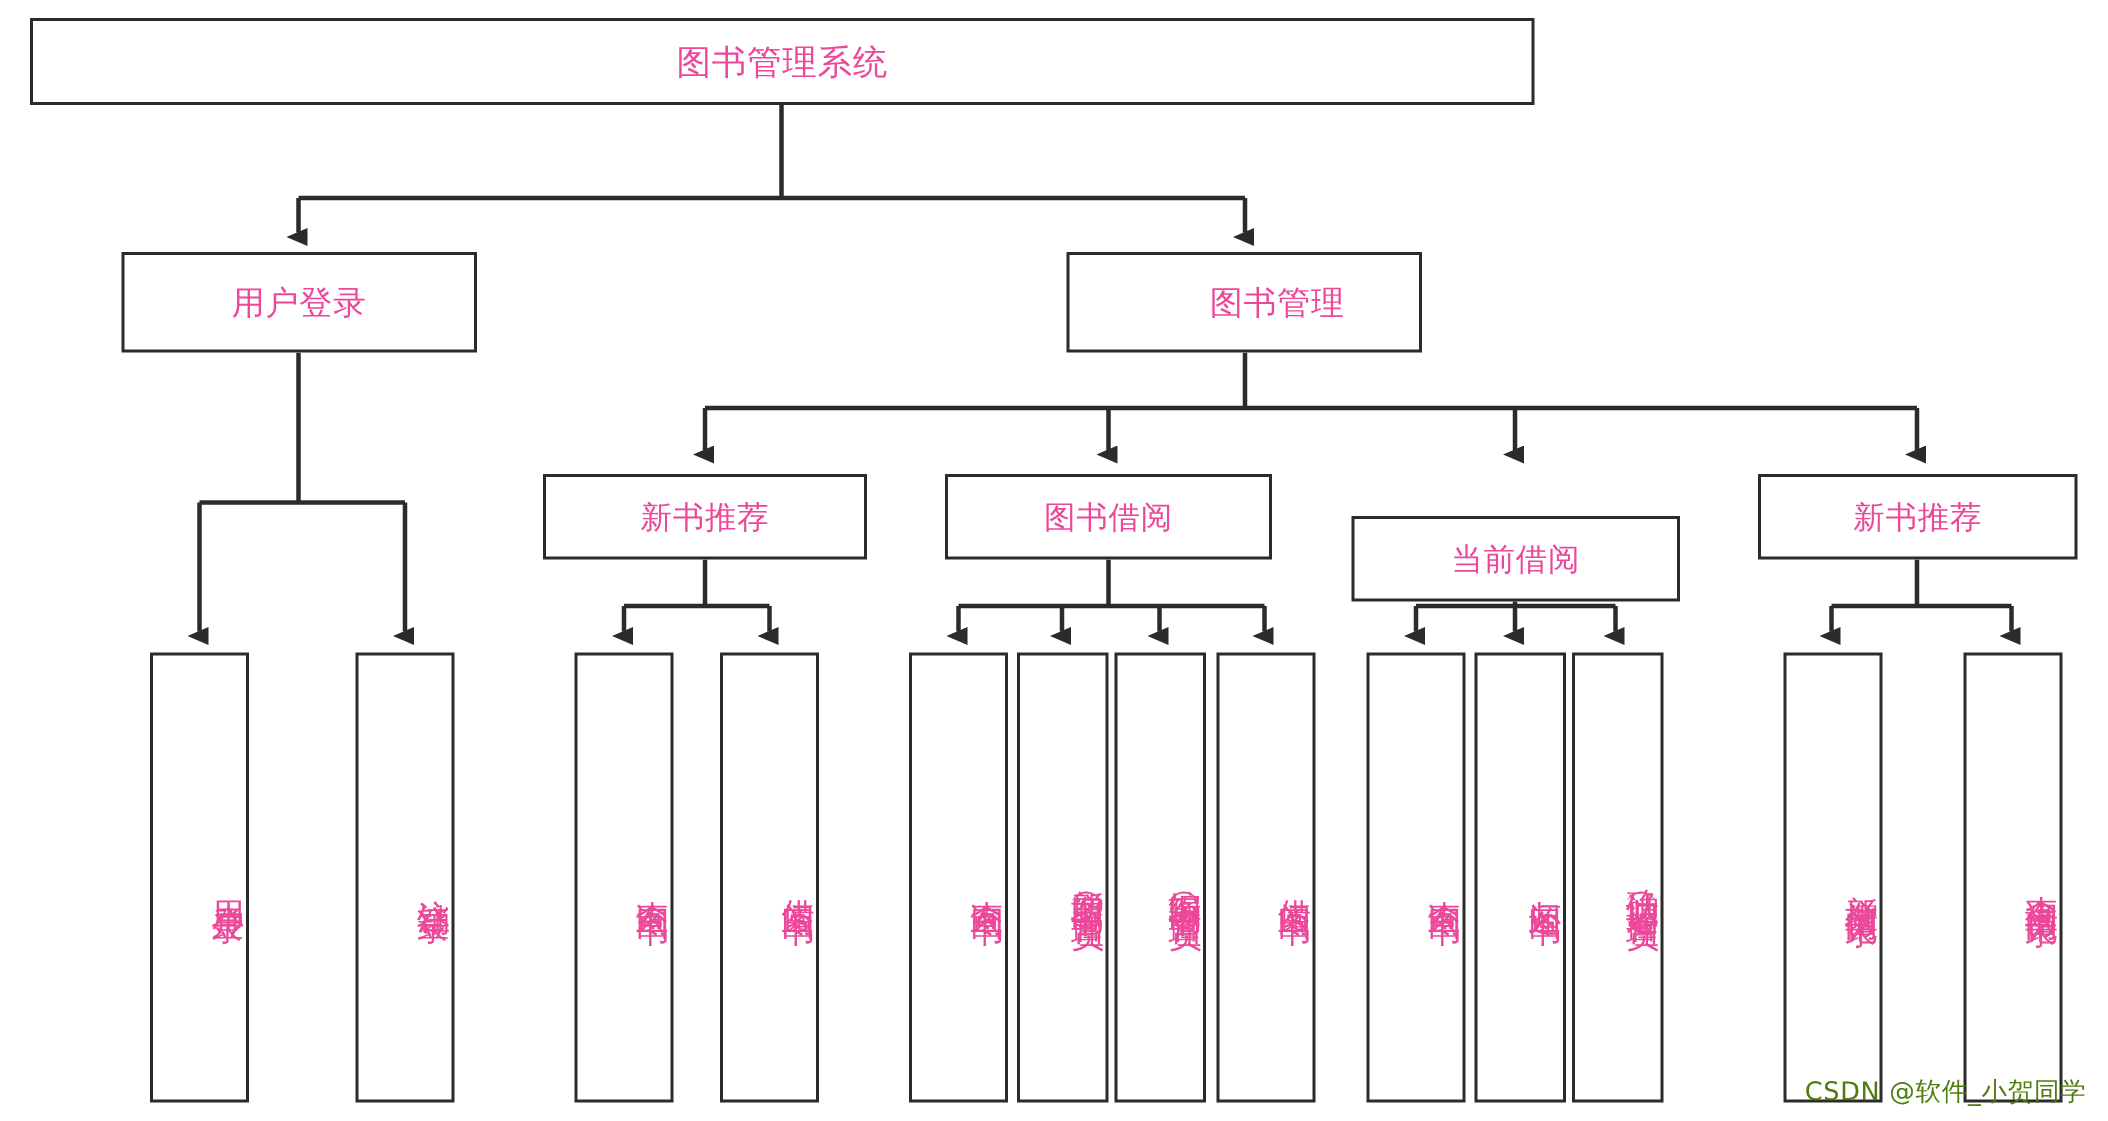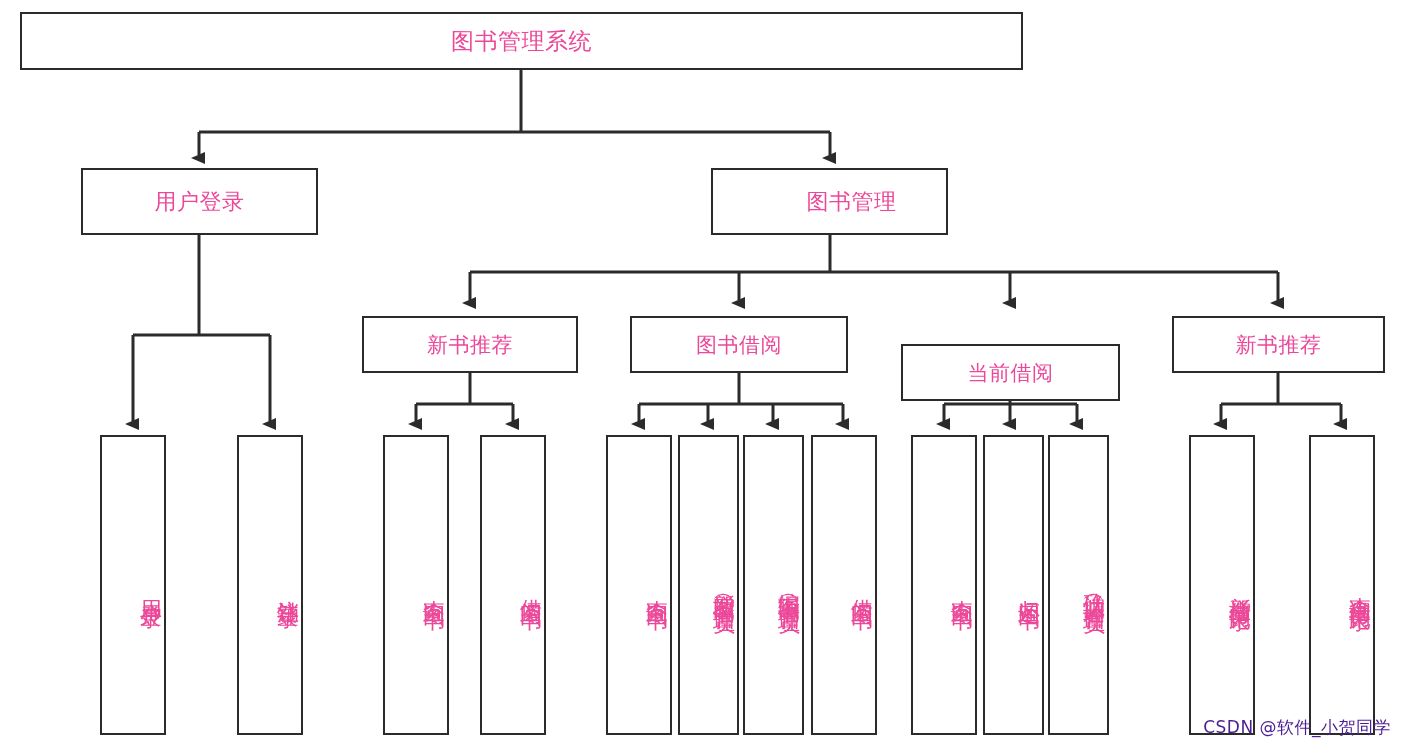--- a/index.html
+++ b/index.html
@@ -64,21 +64,21 @@
     fill: none;
   }
   .arrow-head {
     fill: #2b2b2b;
   }
   #watermark {
     position: absolute;
     right: 14px;
     bottom: 8px;
     font-size: 17px;
-    color: #4c1d95;
+    color: #4d7c0f;
     white-space: nowrap;
     letter-spacing: 0.5px;
   }
 </style>
 </head>
 <body>
 
 <div id="canvas">
 
   <svg id="edges" viewBox="0 0 1405 747">

